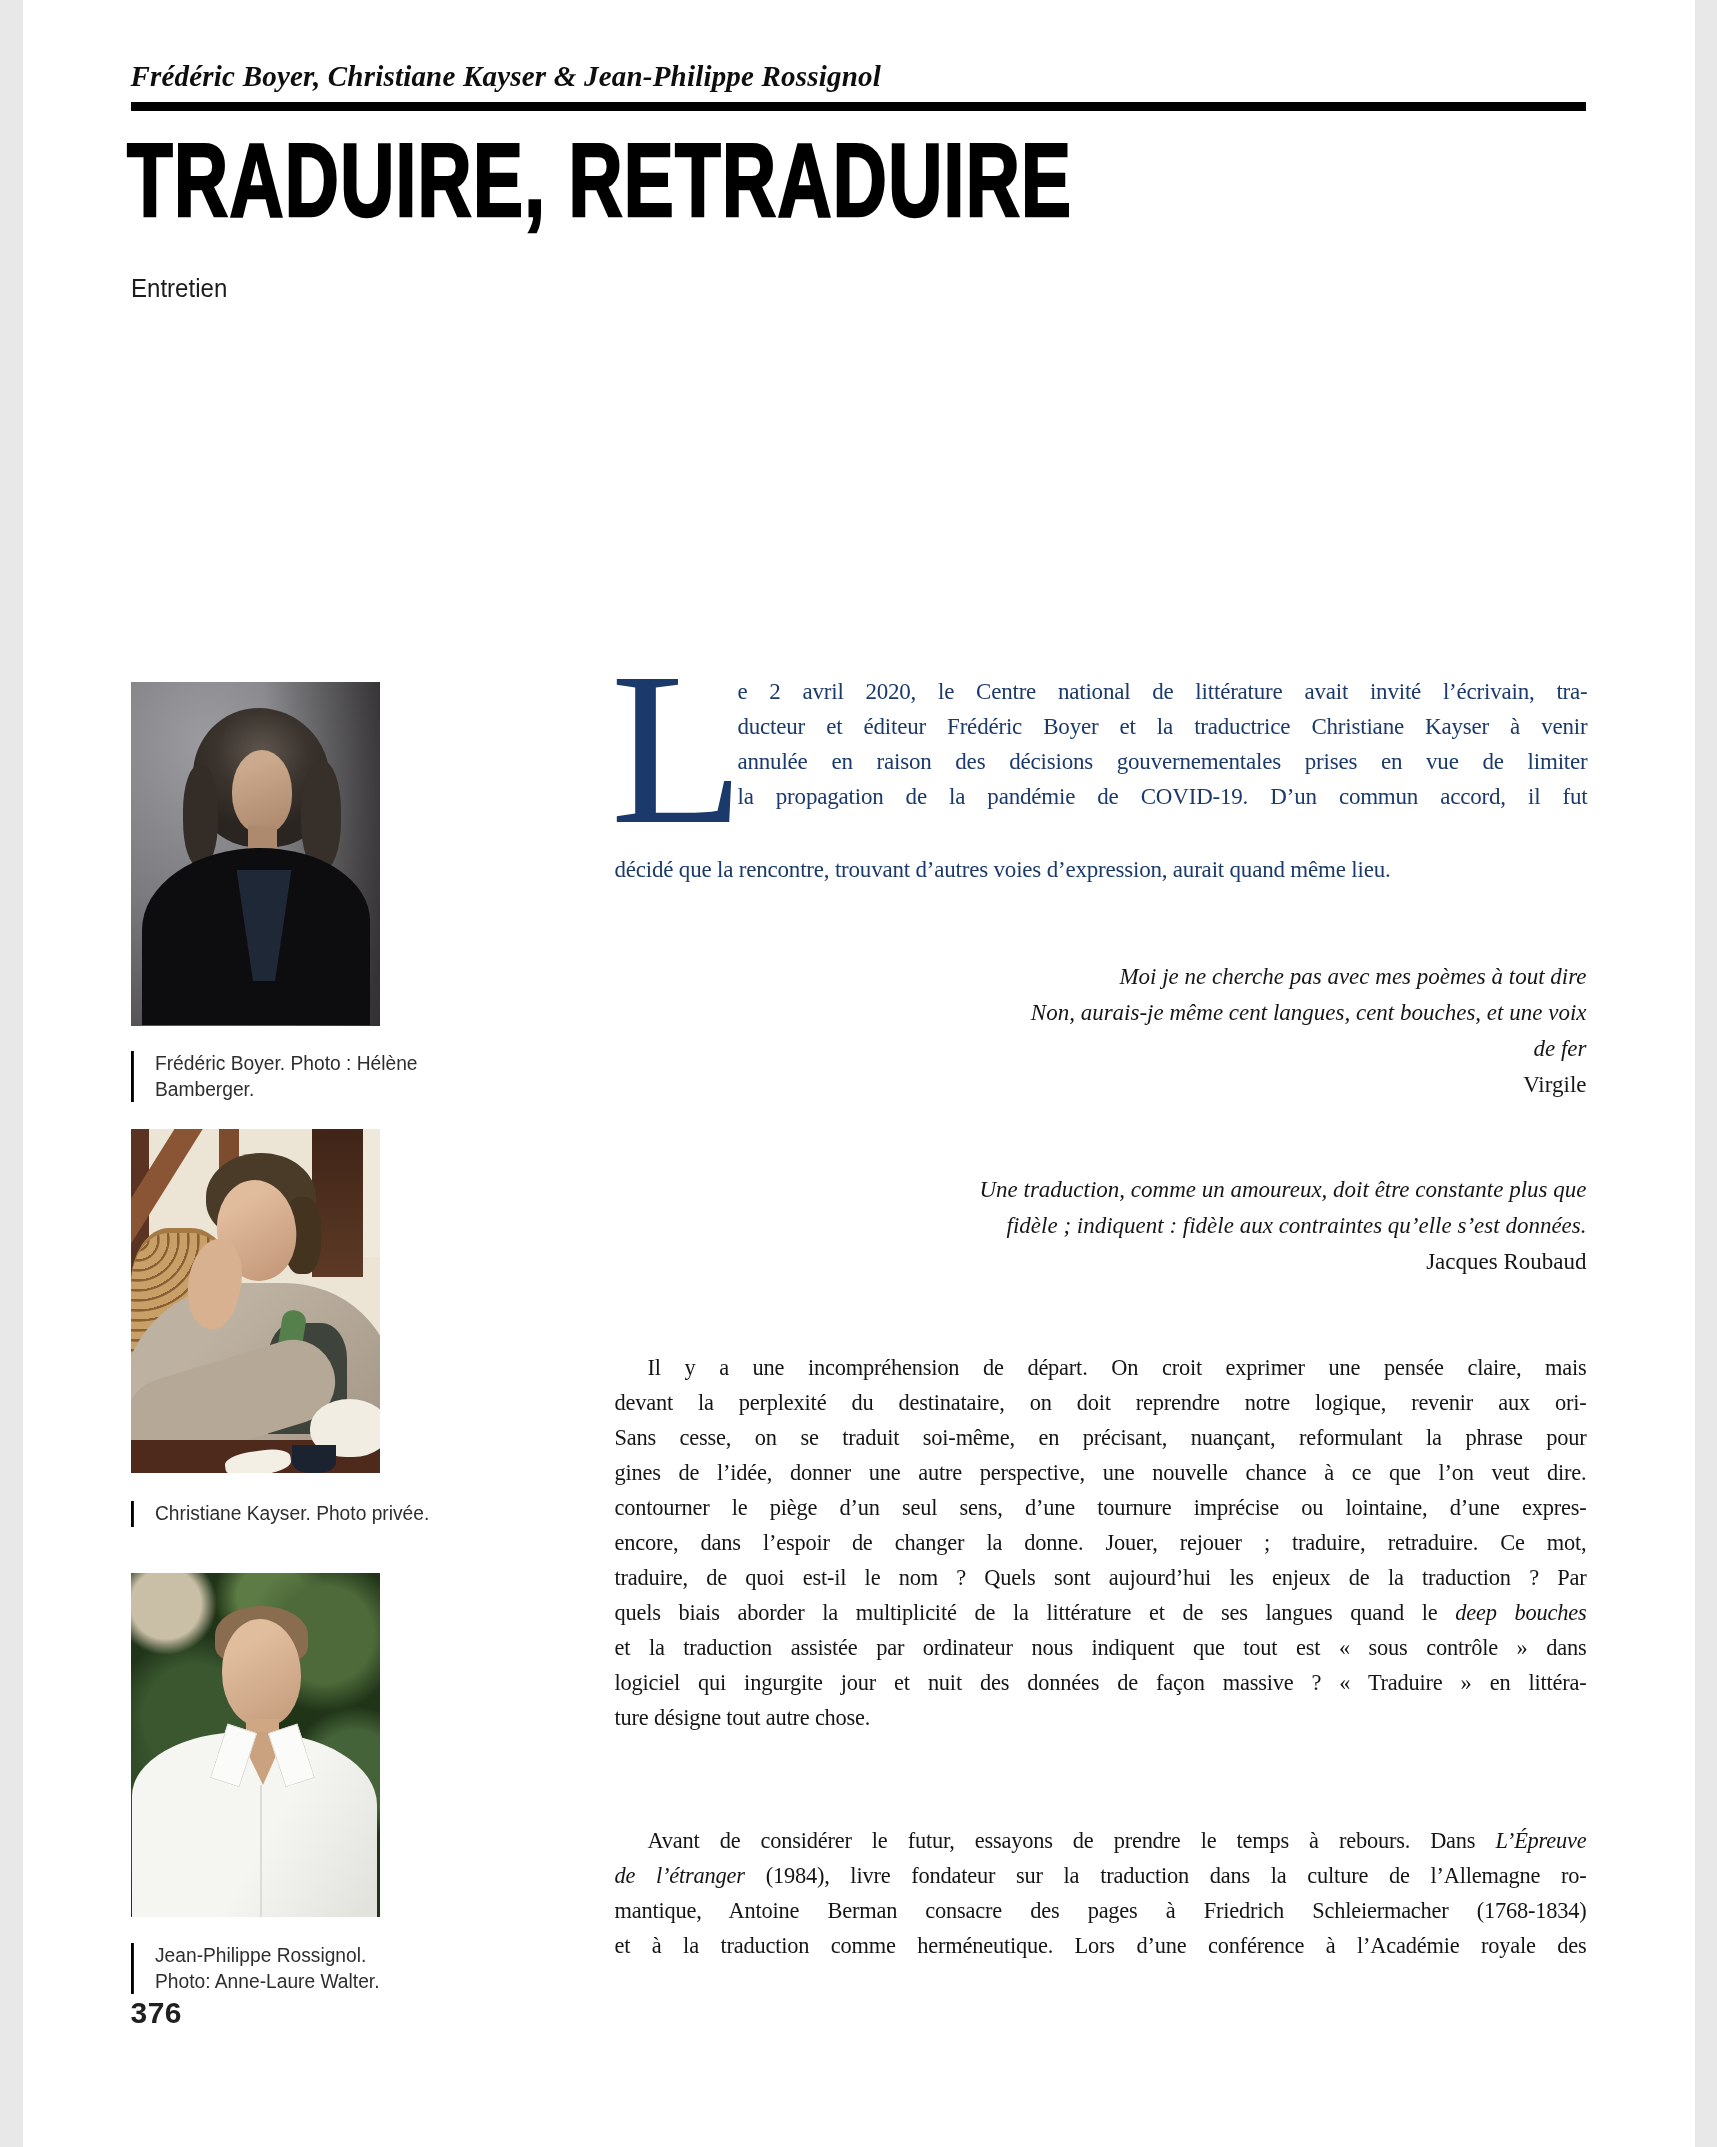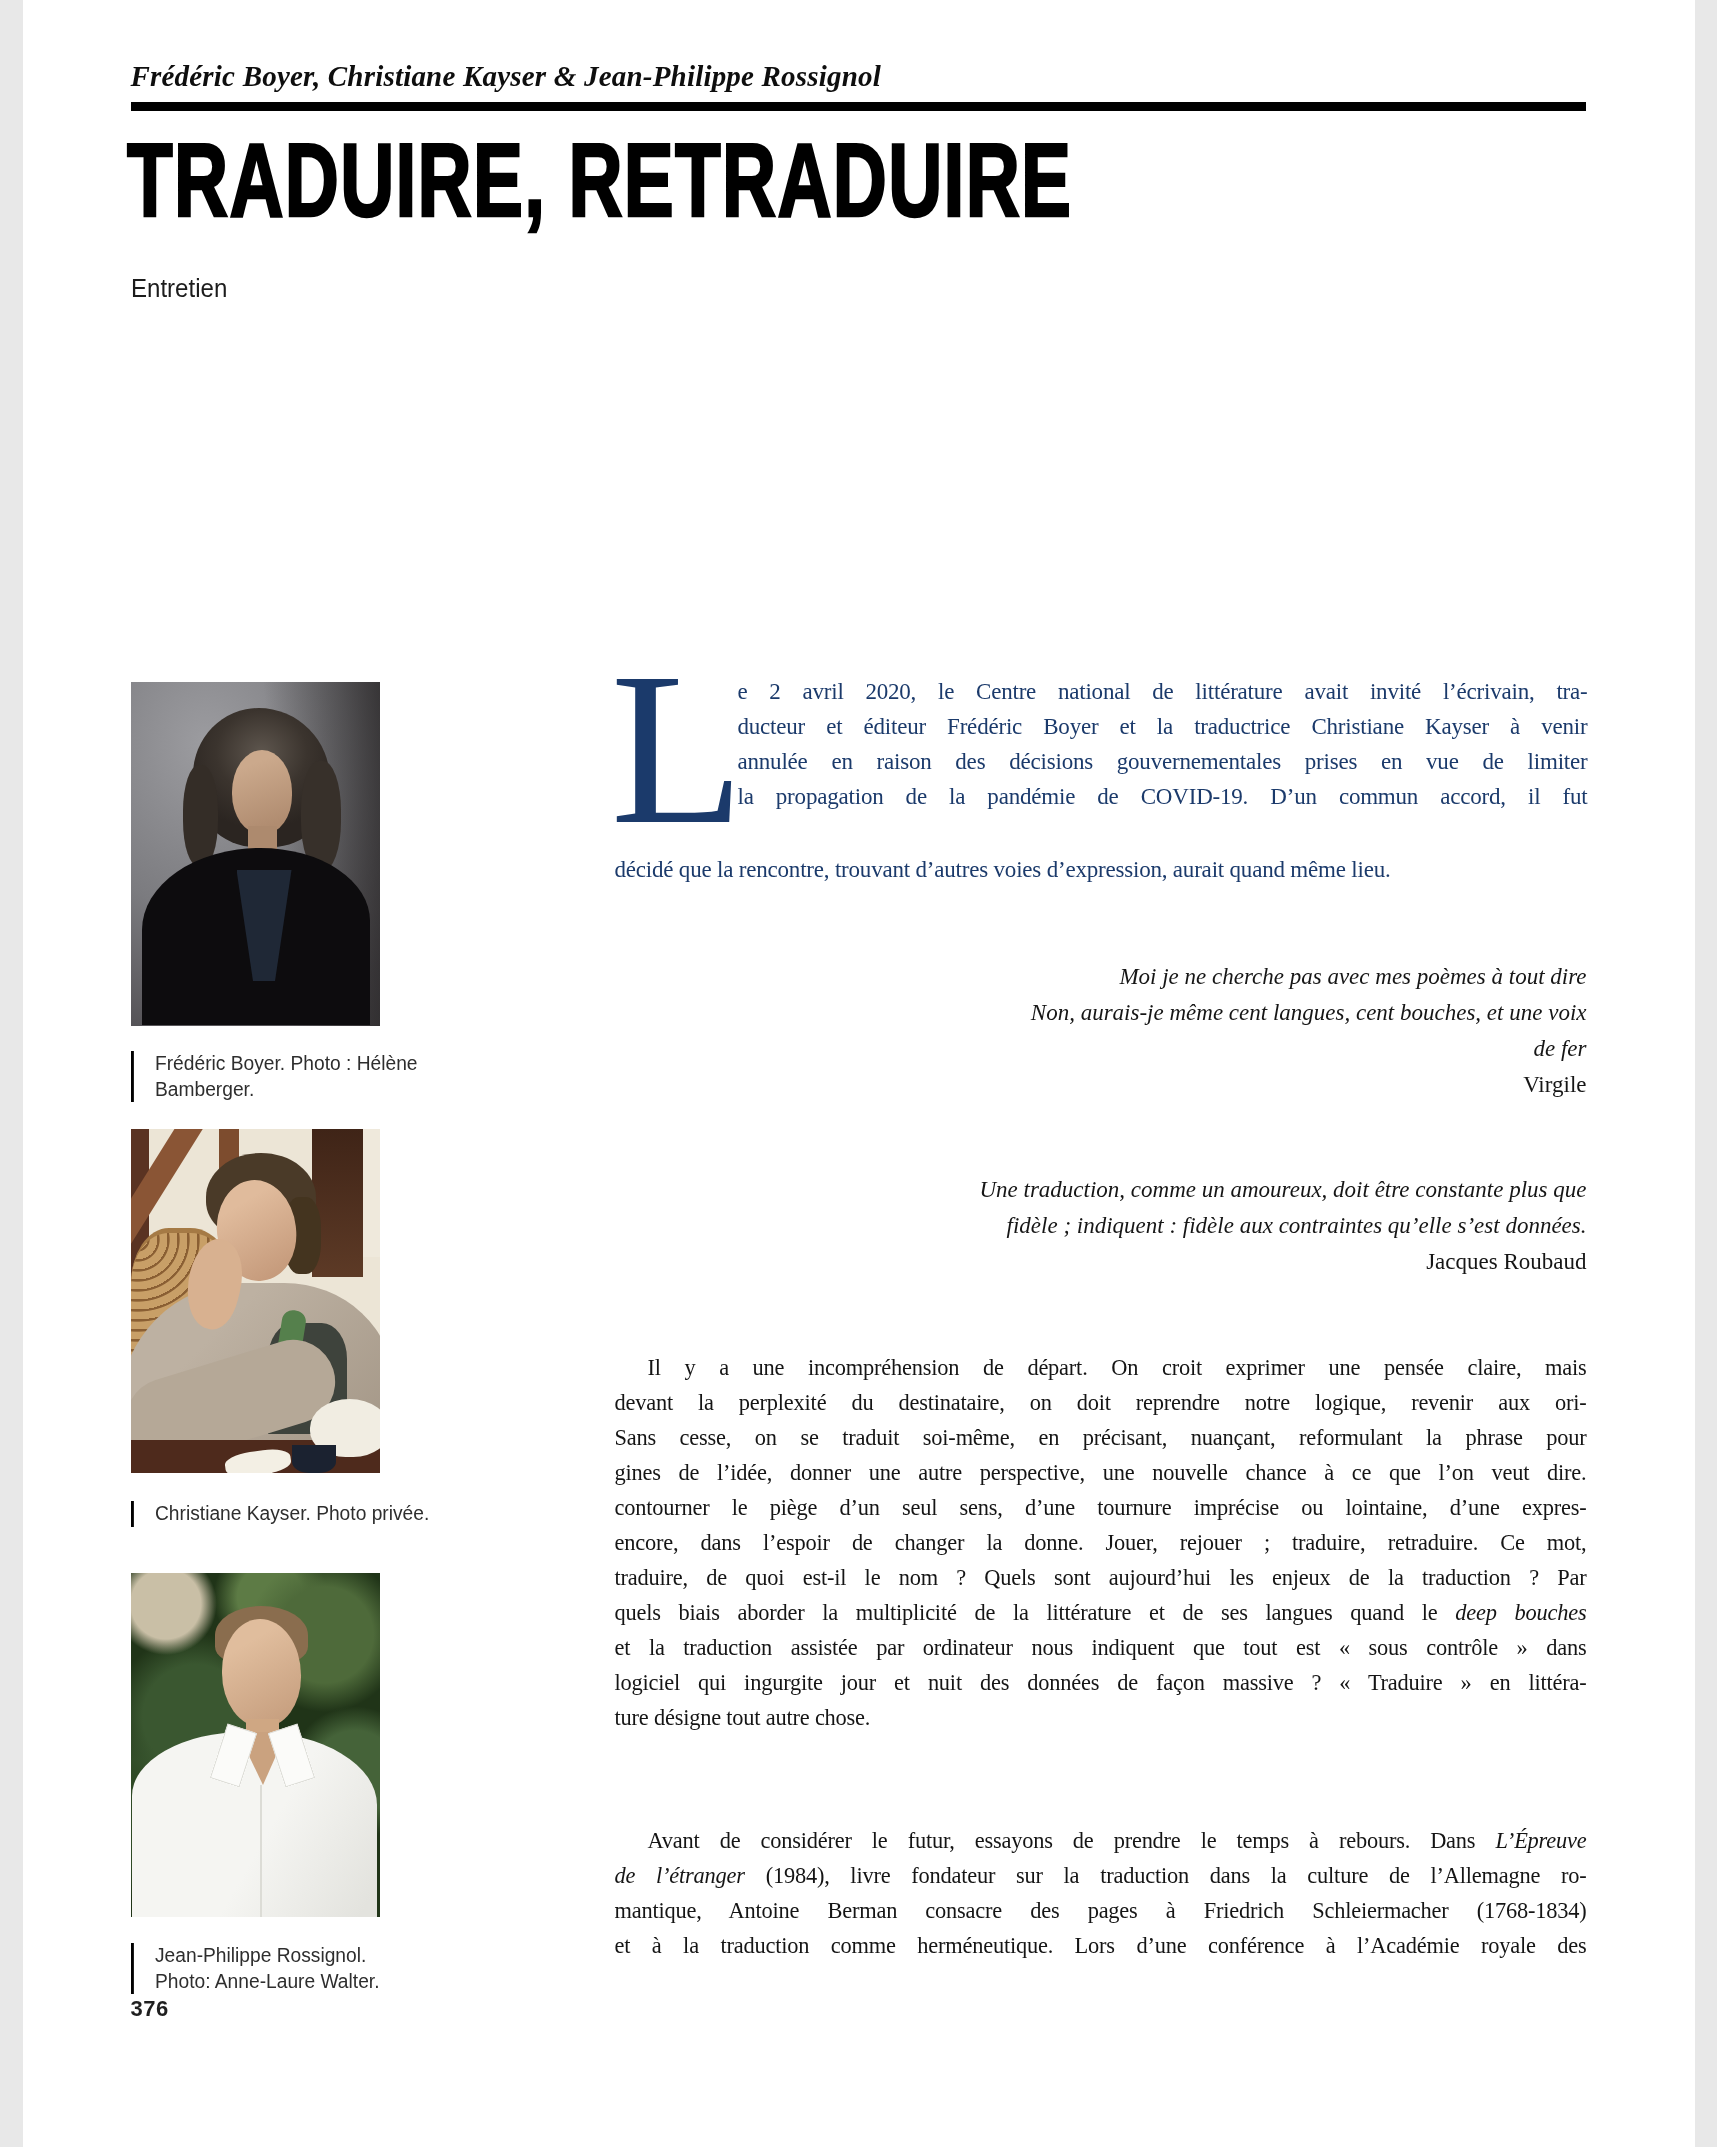--- a/index.html
+++ b/index.html
@@ -104,21 +104,21 @@
   .caption{
     left:108px; width:302px;
     font-family:"Liberation Sans", sans-serif; font-size:20px; line-height:25.6px;
     color:#2e2e2e; border-left:3.7px solid #000; padding-left:22px;
     transform:scaleX(.96); transform-origin:left top;
   }
   .cap1{ top:1051px; } .cap2{ top:1501px; } .cap3{ top:1943px; }
 
   .page-number{
     left:108px; top:1996px; font-family:"Liberation Sans", sans-serif;
-    font-size:22px; font-weight:600; color:#1f1f1f; letter-spacing:0.5px;
+    font-size:30px; font-weight:600; color:#1f1f1f; letter-spacing:0.5px;
   }
 
   
   .col{ left:592px; width:972px; }
   .line{ text-align:justify; text-align-last:justify; line-height:35px; }
   .line-last{ text-align:left; text-align-last:left; }
   .indent{ text-indent:33px; }
   .body-text{ font-size:22.4px; letter-spacing:-0.2px; color:#151515; }
 
   .intro{ color:var(--navy,#1b3a6b); }

